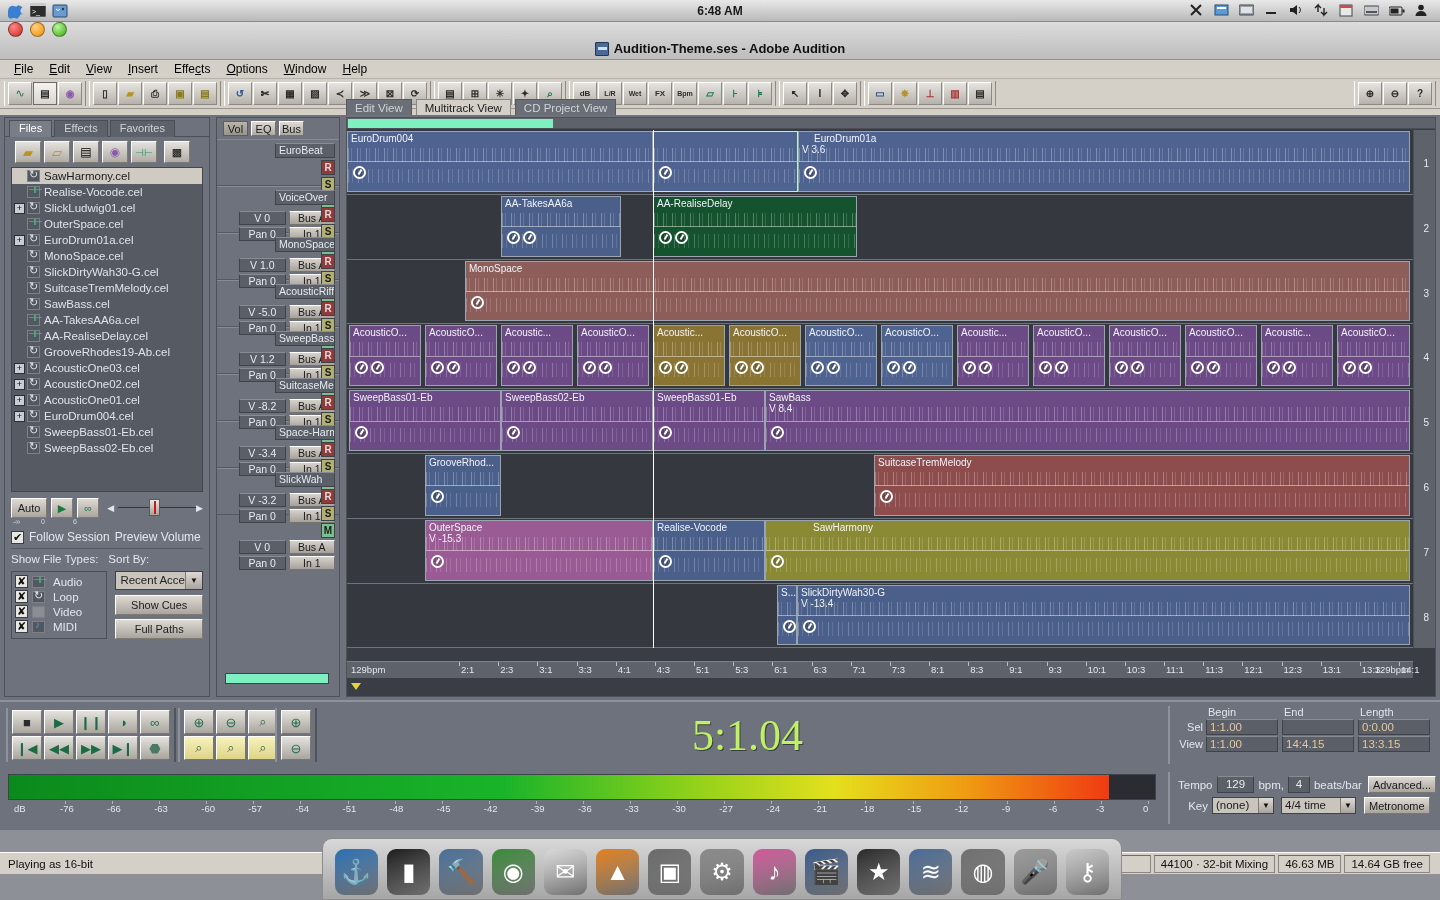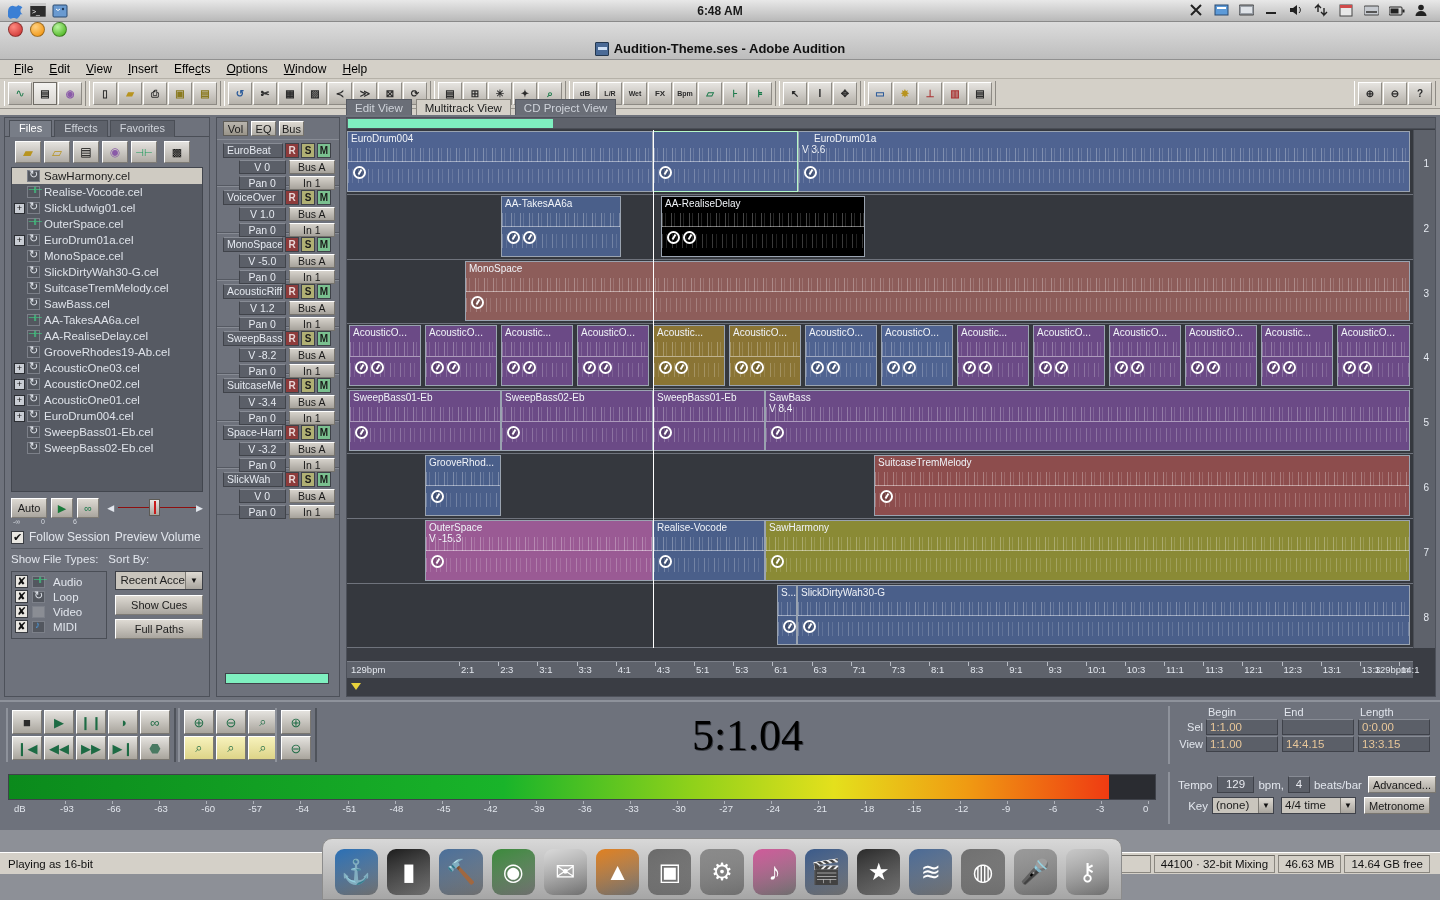--- a/index.html
+++ b/index.html
@@ -93,21 +93,21 @@
      display:flex;align-items:center;justify-content:center;font-size:8px;color:#111;}
   
   #trackctl{ position:absolute; left:216px; top:2px; width:124px; height:580px;
      background:#6e727c; border:1px solid #4d515a; }
   #veqbus{ display:flex; gap:3px; padding:3px 0 3px 6px; }
   .veb{ width:25px; height:15px; font-size:11px; background:linear-gradient(#dedad3,#adaaa3);
      border:1px solid #75726c; border-top-color:#fff; border-left-color:#fff; color:#1a1a1a;
      display:flex;align-items:center;justify-content:center;}
   .veb.on{ background:linear-gradient(#b9b5ad,#999489); border-color:#5e5c57;}
   .tcell{ border-top:1px solid #878b94; border-bottom:1px solid #555962; padding:3px 4px 3px 6px; }
-  .trow1{ display:flex; align-items:flex-end; gap:2px; }
+  .trow1{ display:flex; align-items:flex-end; gap:2px;flex-direction:column; }
   .tname{ width:60px; height:15px; background:#5b5f68; border:1px solid #40434a;
      border-top-color:#888c95; font-size:10.5px; color:#e6eaf1; padding-left:3px;
      overflow:hidden; white-space:nowrap; line-height:13px;}
   .rsm{ width:14px; height:15px; font-size:10px; font-weight:bold; display:flex;
      align-items:center; justify-content:center; border:1px solid #3e4148; color:#1a1a1a;}
   .rsm.r{ background:#8d3b3b; color:#e8d6d6;}
   .rsm.s{ background:#b0b074; }
   .rsm.m{ background:#7ac08f; }
   .trow2{ display:flex; gap:3px; margin-top:2px; padding-left:16px;}
   .tval{ width:48px; height:14px; background:#5b5f68; border:1px solid #40434a;
@@ -148,21 +148,21 @@
   #transport{ position:absolute; left:0; top:678px; width:1440px; height:68px;
      background:#6e727c; border-top:2px solid #8e929b; }
   .tp-grp{ position:absolute; top:6px; background:#6e727c;
      border-left:2px solid #8e929b; border-right:2px solid #4f535b; padding:2px 4px; }
   .tp-row{ display:flex; gap:2px; }
   .tp-b{ width:30px; height:24px; background:linear-gradient(#e4e2de,#a9a59d);
      border:1px solid #7a7771; border-top-color:#fff; border-left-color:#fff;
      display:flex; align-items:center; justify-content:center; }
   #bigtime{ position:absolute; left:330px; top:0; width:835px; height:66px;
      display:flex; align-items:center; justify-content:center;
-     font-size:44px; color:#000000; text-shadow:1px 1px 0 #3a3d44; font-family:"Liberation Serif", serif;}
+     font-size:44px; color:#bef264; text-shadow:1px 1px 0 #3a3d44; font-family:"Liberation Serif", serif;}
   #selview{ position:absolute; right:4px; top:4px; width:268px; height:58px;
      border-left:2px solid #8e929b; padding-left:6px; }
   .svhdr{ display:flex; font-size:11px; color:#e2e6ed; padding-left:32px; }
   .svhdr span{ width:78px; }
   .svrow{ display:flex; align-items:center; margin-top:1px; }
   .svrow .cap{ width:30px; text-align:right; font-size:11px; color:#e2e6ed; padding-right:3px;}
   .svfield{ width:72px; height:16px; background:#5b5f68; border:1px solid #3f424a;
      border-top-color:#888c95; font-size:11.5px; color:#e8c79a; padding-left:3px; line-height:14px;
      margin-right:4px;}
   
@@ -807,21 +807,21 @@
           </div>
           <div class="track" style="position: absolute; left: 0px; right: 0px; top: 64.8px; height: 64.8px;">
             <div class="clip" style="left: 154px; width: 120px; height: 60.8px; background: rgb(74, 95, 138);">
               <div style="position: absolute; left: 0px; right: 0px; top: 16px; height: 14px; opacity: 0.5; background: repeating-linear-gradient(90deg, rgba(255, 255, 255, 0.55) 0px, rgba(255, 255, 255, 0.55) 1px, transparent 1px, transparent 3px, rgba(255, 255, 255, 0.3) 3px, rgba(255, 255, 255, 0.3) 4px, transparent 4px, transparent 9px);"></div>
               <div style="position: absolute; left: 0px; right: 0px; bottom: 8px; height: 14px; opacity: 0.45; background: repeating-linear-gradient(90deg, rgba(255, 255, 255, 0.5) 0px, rgba(255, 255, 255, 0.5) 1px, transparent 1px, transparent 4px, rgba(255, 255, 255, 0.28) 4px, rgba(255, 255, 255, 0.28) 5px, transparent 5px, transparent 10px);"></div>
               <div class="hline" style="top: 29.4px;"></div>
               <div class="cname" style="position: relative;">AA-TakesAA6a</div>
               <div class="knob2" style="left: 5px; top: 34.4px;"></div>
               <div class="knob2" style="left: 21px; top: 34.4px;"></div>
             </div>
-            <div class="clip" style="left: 314px; width: 204px; height: 60.8px; background: #000000;">
+            <div class="clip" style="left: 306px; width: 204px; height: 60.8px; background: #14532d;">
               <div style="position: absolute; left: 0px; right: 0px; top: 16px; height: 14px; opacity: 0.5; background: repeating-linear-gradient(90deg, rgba(255, 255, 255, 0.55) 0px, rgba(255, 255, 255, 0.55) 1px, transparent 1px, transparent 3px, rgba(255, 255, 255, 0.3) 3px, rgba(255, 255, 255, 0.3) 4px, transparent 4px, transparent 9px);"></div>
               <div style="position: absolute; left: 0px; right: 0px; bottom: 8px; height: 14px; opacity: 0.45; background: repeating-linear-gradient(90deg, rgba(255, 255, 255, 0.5) 0px, rgba(255, 255, 255, 0.5) 1px, transparent 1px, transparent 4px, rgba(255, 255, 255, 0.28) 4px, rgba(255, 255, 255, 0.28) 5px, transparent 5px, transparent 10px);"></div>
               <div class="hline" style="top: 29.4px;"></div>
               <div class="cname" style="position: relative;">AA-RealiseDelay</div>
               <div class="knob2" style="left: 5px; top: 34.4px;"></div>
               <div class="knob2" style="left: 21px; top: 34.4px;"></div>
             </div>
           </div>
           <div class="track" style="position: absolute; left: 0px; right: 0px; top: 129.6px; height: 64.8px;">
             <div class="clip" style="left: 118px; width: 945px; height: 60.8px; background: rgb(141, 93, 90);">
@@ -1006,37 +1006,38 @@
               <div style="position: absolute; left: 0px; right: 0px; top: 16px; height: 14px; opacity: 0.5; background: repeating-linear-gradient(90deg, rgba(255, 255, 255, 0.55) 0px, rgba(255, 255, 255, 0.55) 1px, transparent 1px, transparent 3px, rgba(255, 255, 255, 0.3) 3px, rgba(255, 255, 255, 0.3) 4px, transparent 4px, transparent 9px);"></div>
               <div style="position: absolute; left: 0px; right: 0px; bottom: 8px; height: 14px; opacity: 0.45; background: repeating-linear-gradient(90deg, rgba(255, 255, 255, 0.5) 0px, rgba(255, 255, 255, 0.5) 1px, transparent 1px, transparent 4px, rgba(255, 255, 255, 0.28) 4px, rgba(255, 255, 255, 0.28) 5px, transparent 5px, transparent 10px);"></div>
               <div class="hline" style="top: 29.4px;"></div>
               <div class="cname" style="position: relative;">Realise-Vocode</div>
               <div class="knob2" style="left: 5px; top: 34.4px;"></div>
             </div>
             <div class="clip" style="left: 418px; width: 645px; height: 60.8px; background: rgb(138, 138, 53);">
               <div style="position: absolute; left: 0px; right: 0px; top: 16px; height: 14px; opacity: 0.5; background: repeating-linear-gradient(90deg, rgba(255, 255, 255, 0.55) 0px, rgba(255, 255, 255, 0.55) 1px, transparent 1px, transparent 3px, rgba(255, 255, 255, 0.3) 3px, rgba(255, 255, 255, 0.3) 4px, transparent 4px, transparent 9px);"></div>
               <div style="position: absolute; left: 0px; right: 0px; bottom: 8px; height: 14px; opacity: 0.45; background: repeating-linear-gradient(90deg, rgba(255, 255, 255, 0.5) 0px, rgba(255, 255, 255, 0.5) 1px, transparent 1px, transparent 4px, rgba(255, 255, 255, 0.28) 4px, rgba(255, 255, 255, 0.28) 5px, transparent 5px, transparent 10px);"></div>
               <div class="hline" style="top: 29.4px;"></div>
-              <div class="cname" style="position: relative;">SawHarmony</div>
+              <div class="cname" style="position: relative; margin-left: 44px;">SawHarmony</div>
               <div class="knob2" style="left: 5px; top: 34.4px;"></div>
             </div>
           </div>
           <div class="track" style="position: absolute; left: 0px; right: 0px; top: 453.6px; height: 64.8px;">
             <div class="clip" style="left: 430px; width: 20px; height: 60.8px; background: rgb(74, 95, 138);">
               <div style="position: absolute; left: 0px; right: 0px; top: 16px; height: 14px; opacity: 0.5; background: repeating-linear-gradient(90deg, rgba(255, 255, 255, 0.55) 0px, rgba(255, 255, 255, 0.55) 1px, transparent 1px, transparent 3px, rgba(255, 255, 255, 0.3) 3px, rgba(255, 255, 255, 0.3) 4px, transparent 4px, transparent 9px);"></div>
               <div style="position: absolute; left: 0px; right: 0px; bottom: 8px; height: 14px; opacity: 0.45; background: repeating-linear-gradient(90deg, rgba(255, 255, 255, 0.5) 0px, rgba(255, 255, 255, 0.5) 1px, transparent 1px, transparent 4px, rgba(255, 255, 255, 0.28) 4px, rgba(255, 255, 255, 0.28) 5px, transparent 5px, transparent 10px);"></div>
               <div class="hline" style="top: 29.4px;"></div>
               <div class="cname" style="position: relative;">S...</div>
               <div class="knob2" style="left: 5px; top: 34.4px;"></div>
             </div>
             <div class="clip" style="left: 450px; width: 613px; height: 60.8px; background: rgb(74, 95, 138);">
               <div style="position: absolute; left: 0px; right: 0px; top: 16px; height: 14px; opacity: 0.5; background: repeating-linear-gradient(90deg, rgba(255, 255, 255, 0.55) 0px, rgba(255, 255, 255, 0.55) 1px, transparent 1px, transparent 3px, rgba(255, 255, 255, 0.3) 3px, rgba(255, 255, 255, 0.3) 4px, transparent 4px, transparent 9px);"></div>
               <div style="position: absolute; left: 0px; right: 0px; bottom: 8px; height: 14px; opacity: 0.45; background: repeating-linear-gradient(90deg, rgba(255, 255, 255, 0.5) 0px, rgba(255, 255, 255, 0.5) 1px, transparent 1px, transparent 4px, rgba(255, 255, 255, 0.28) 4px, rgba(255, 255, 255, 0.28) 5px, transparent 5px, transparent 10px);"></div>
               <div class="hline" style="top: 29.4px;"></div>
               <div class="cname" style="position: relative;">SlickDirtyWah30-G</div>
+              <div class="cv" style="position: relative;">V -13.4</div>
               <div class="knob2" style="left: 5px; top: 34.4px;"></div>
             </div>
           </div>
           <div id="playhead" style="left: 306px;"></div>
         </div>
       <div id="tracknums">
           <div class="tnum" style="top: 28px;">1</div>
           <div class="tnum" style="top: 92.8px;">2</div>
           <div class="tnum" style="top: 157.6px;">3</div>
           <div class="tnum" style="top: 222.4px;">4</div>
@@ -1202,21 +1203,21 @@
 
   <div id="meterzone">
     <div id="meter">
       <div class="fill"></div>
       <div class="gap" style="left:1104px"></div>
       <div class="gap" style="left:1122px"></div>
     </div>
     <div id="dbscale">
         <div class="d" style="left: 6px;">dB</div>
         <div class="dk" style="left: 57px;"></div>
-        <div class="d" style="left: 52px;">-93</div>
+        <div class="d" style="left: 52px;">-76</div>
         <div class="dk" style="left: 104.087px;"></div>
         <div class="d" style="left: 99.087px;">-66</div>
         <div class="dk" style="left: 151.174px;"></div>
         <div class="d" style="left: 146.174px;">-63</div>
         <div class="dk" style="left: 198.261px;"></div>
         <div class="d" style="left: 193.261px;">-60</div>
         <div class="dk" style="left: 245.348px;"></div>
         <div class="d" style="left: 240.348px;">-57</div>
         <div class="dk" style="left: 292.435px;"></div>
         <div class="d" style="left: 287.435px;">-54</div>

